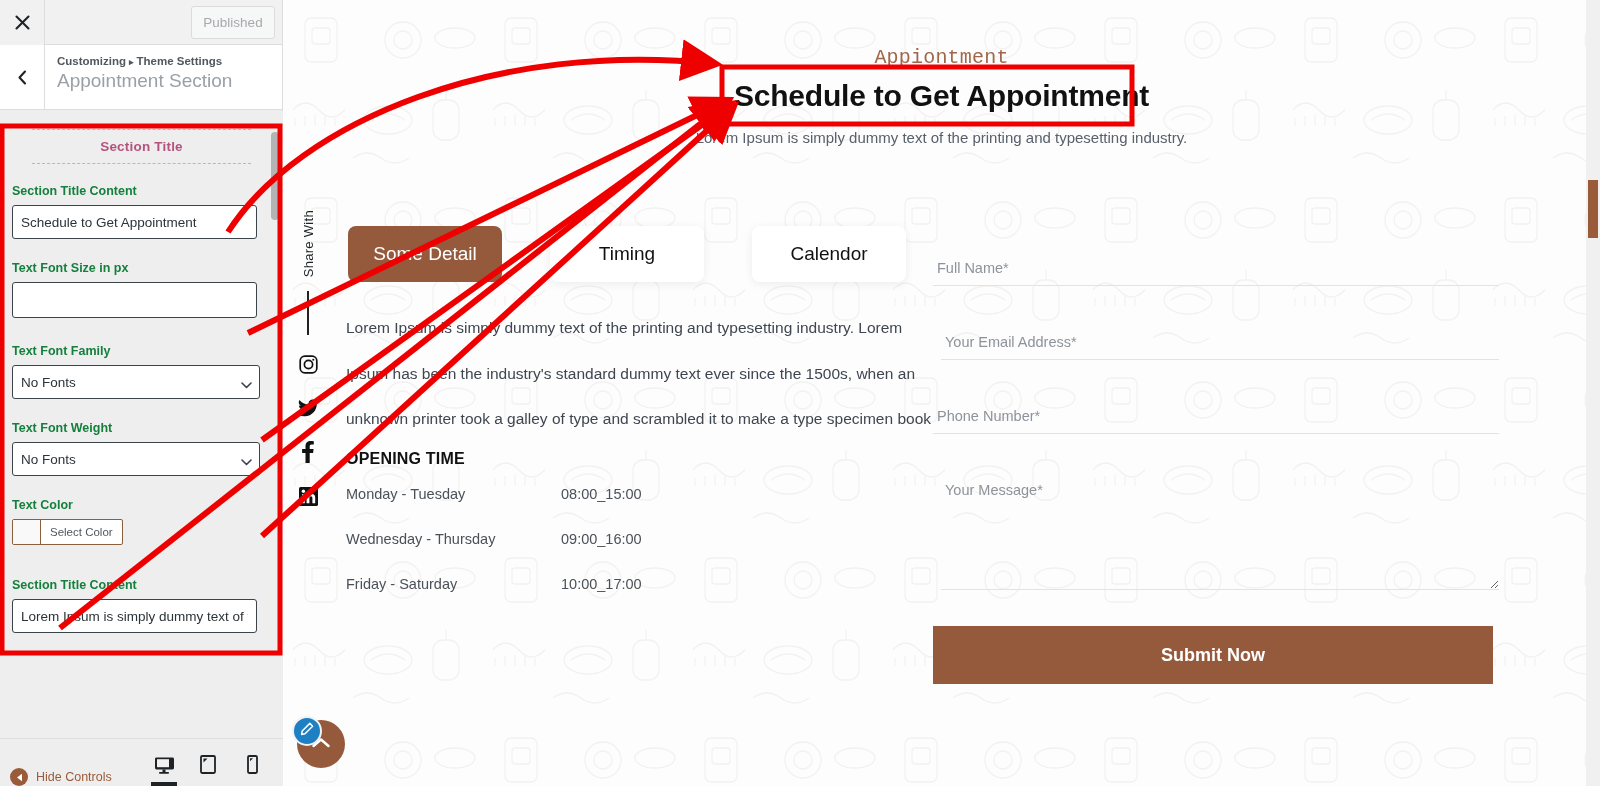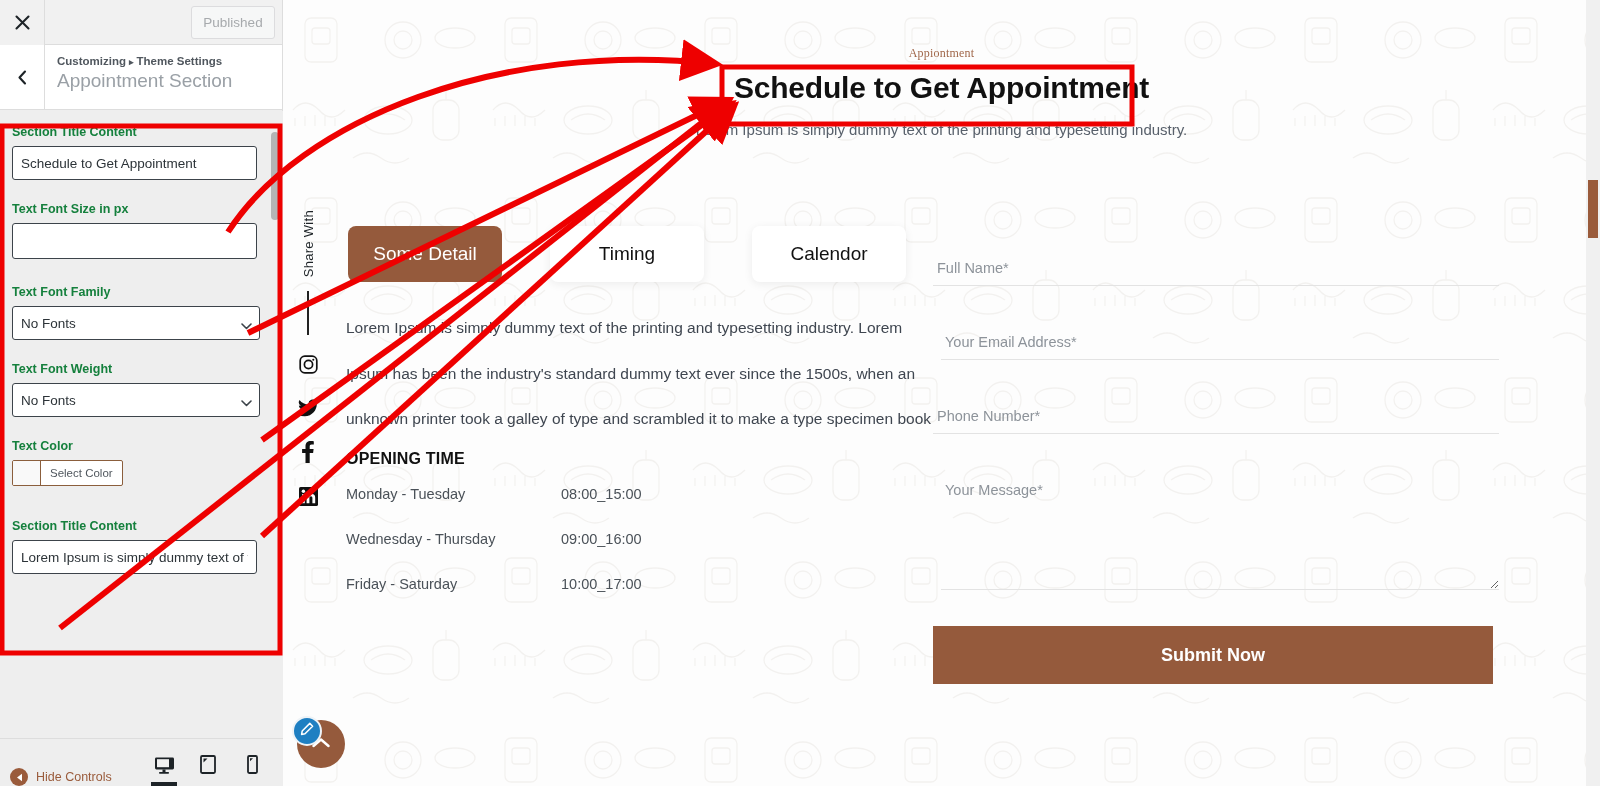--- a/index.html
+++ b/index.html
@@ -180,22 +180,22 @@
     z-index:30;
   }
   .prev-scroll .thumb {
     position:absolute; left:2px; top:180px;
     width:10px; height:58px;
     background:#9a5b3b;
   }
 
   .appt-head { text-align:center; padding-top:46px; position:relative; z-index:2; }
   .appt-kicker {
-    font-size:12px; color:#a0674a; letter-spacing:.2px;
-    font-family:Liberation Serif, serif;
+    font-size:20px; color:#a0674a; letter-spacing:.2px;
+    font-family:Liberation Mono, monospace;
   }
   .appt-title {
     font-size:30px; font-weight:bold; color:#111;
     margin-top:10px; letter-spacing:-.2px;
   }
   .appt-sub {
     font-size:15px; color:#58606b; margin-top:16px;
   }
 
   
@@ -332,20 +332,25 @@
           <span>Customizing</span><span class="sep">▸</span><span>Theme Settings</span>
         </div>
         <div class="cz-section-name">Appointment Section</div>
       </div>
     </div>
 
     <div class="cz-body">
 
       <div class="cz-scrollbar"></div>
 
+      <div class="sec-title-wrap">
+        <div class="sec-title-rule"></div>
+        <div class="sec-title-text">Section Title</div>
+        <div class="sec-title-rule"></div>
+      </div>
 
       <div class="field" style="margin-top:14px;">
         <span class="field-label">Section Title Content</span>
         <input class="field-input" type="text" value="Schedule to Get Appointment" style="">
       </div>
 
       <div class="field" style="margin-bottom:26px;">
         <span class="field-label">Text Font Size in px</span>
         <input class="field-input tall" type="text" style="height: 36px;" value="">
       </div>

